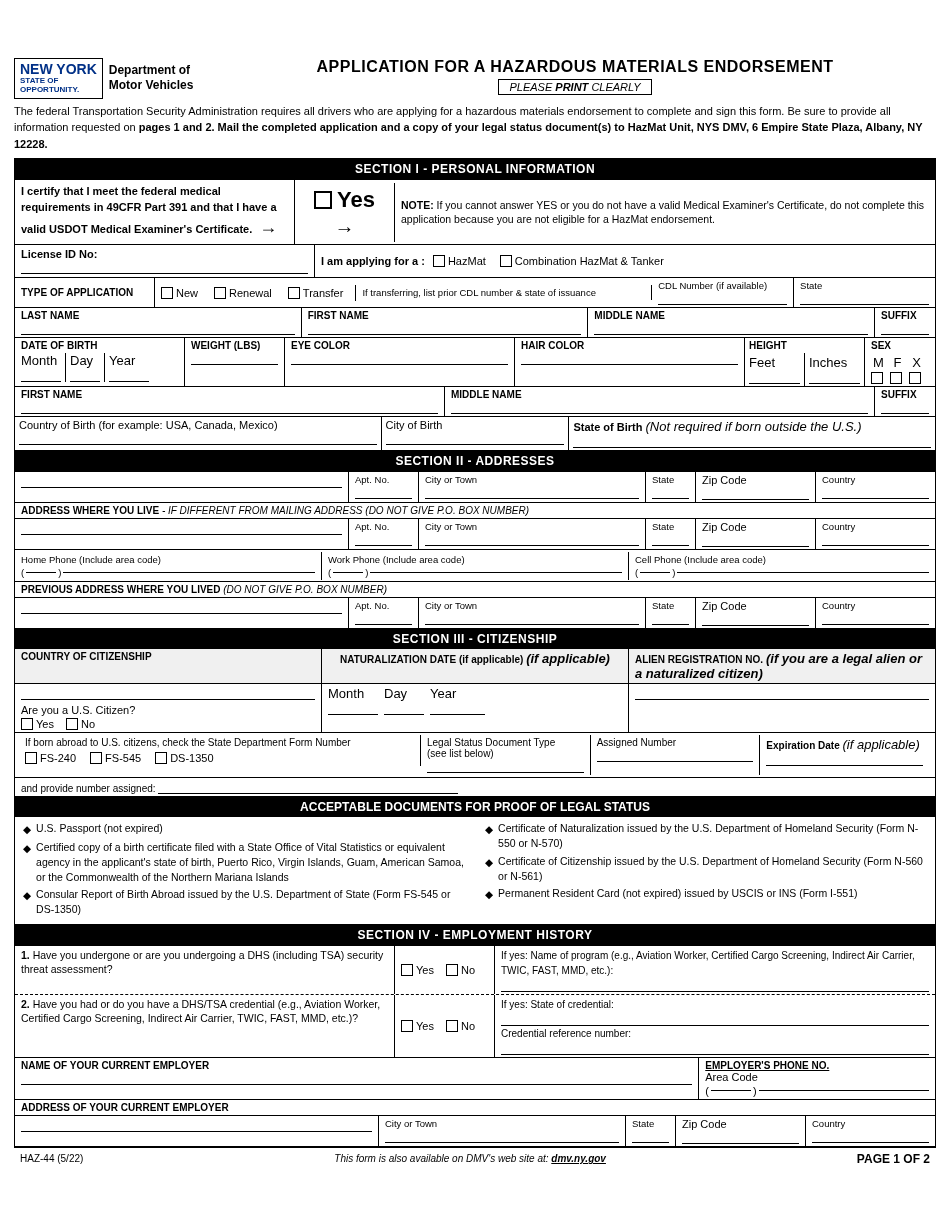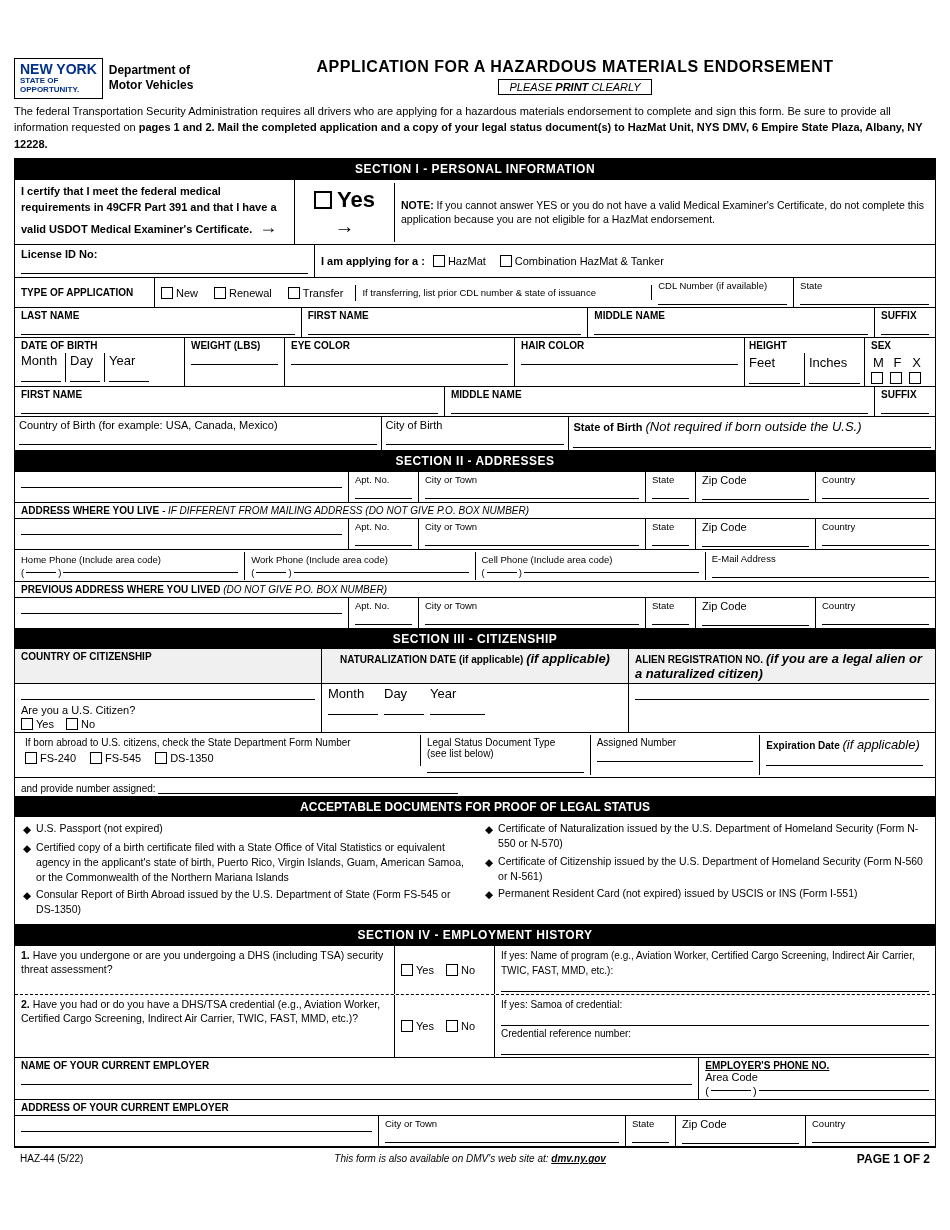--- a/index.html
+++ b/index.html
@@ -815,24 +815,20 @@
         </div>
       </div>
       <div class="phone-cell">
         <div>Cell Phone (Include area code)</div>
         <div class="phone-input">
           <span>(</span>
           <div style="border-bottom:1px solid #000;width:30px;"></div>
           <span>)</span>
           <div style="border-bottom:1px solid #000;flex:1;"></div>
         </div>
-      </div>
-      <div class="phone-cell" style="border-right:none;">
-        <div>E-Mail Address</div>
-        <div class="input-field"></div>
       </div>
     </div>
 
     <div class="addr-label-row">
       <strong>PREVIOUS ADDRESS WHERE YOU LIVED</strong><span class="italic"> (DO NOT GIVE P.O. BOX NUMBER)</span>
     </div>
     <div class="addr-input-row">
       <div class="addr-main">
         <div class="input-field"></div>
       </div>
@@ -1021,21 +1017,21 @@
         <div class="checkbox-wrap">
           <div class="checkbox-box"></div>
           <span>Yes</span>
         </div>
         <div class="checkbox-wrap">
           <div class="checkbox-box"></div>
           <span>No</span>
         </div>
       </div>
       <div class="emp-q-right">
-        <span>If yes: Samoa of credential:</span>
+        <span>If yes: State of credential:</span>
         <div class="input-field"></div>
         <span>Credential reference number:</span>
         <div class="input-field"></div>
       </div>
     </div>
 
     <div class="employer-row">
       <div class="employer-name">
         <div class="field-label">NAME OF YOUR CURRENT EMPLOYER</div>
         <div class="input-field"></div>

